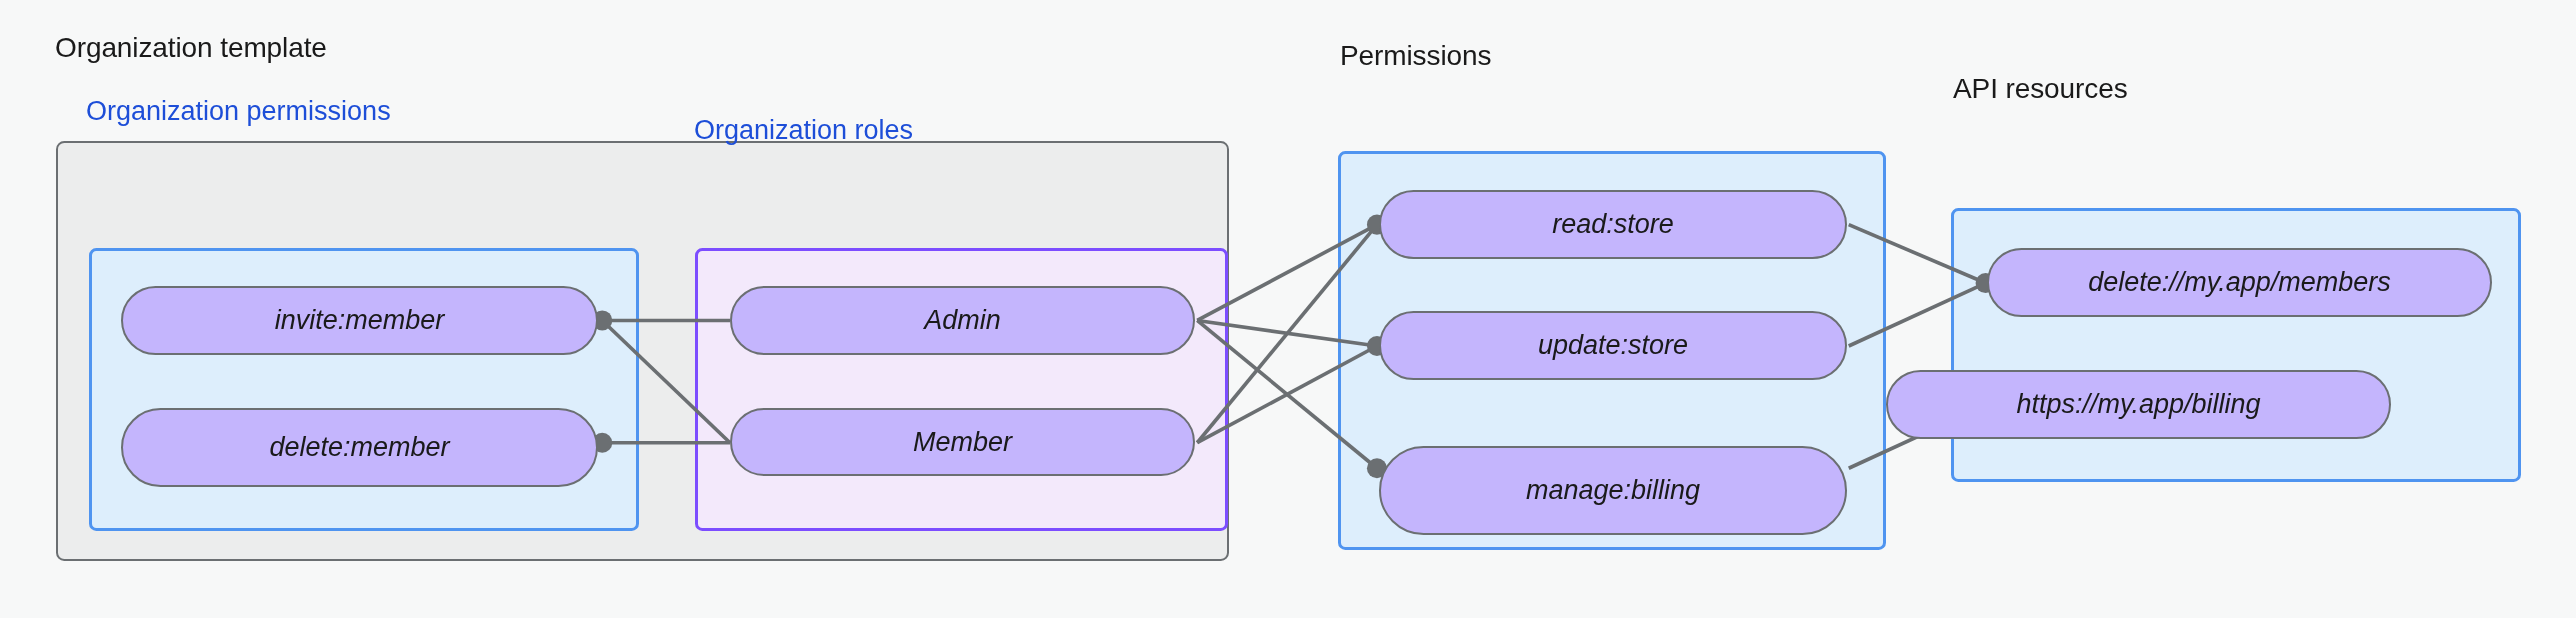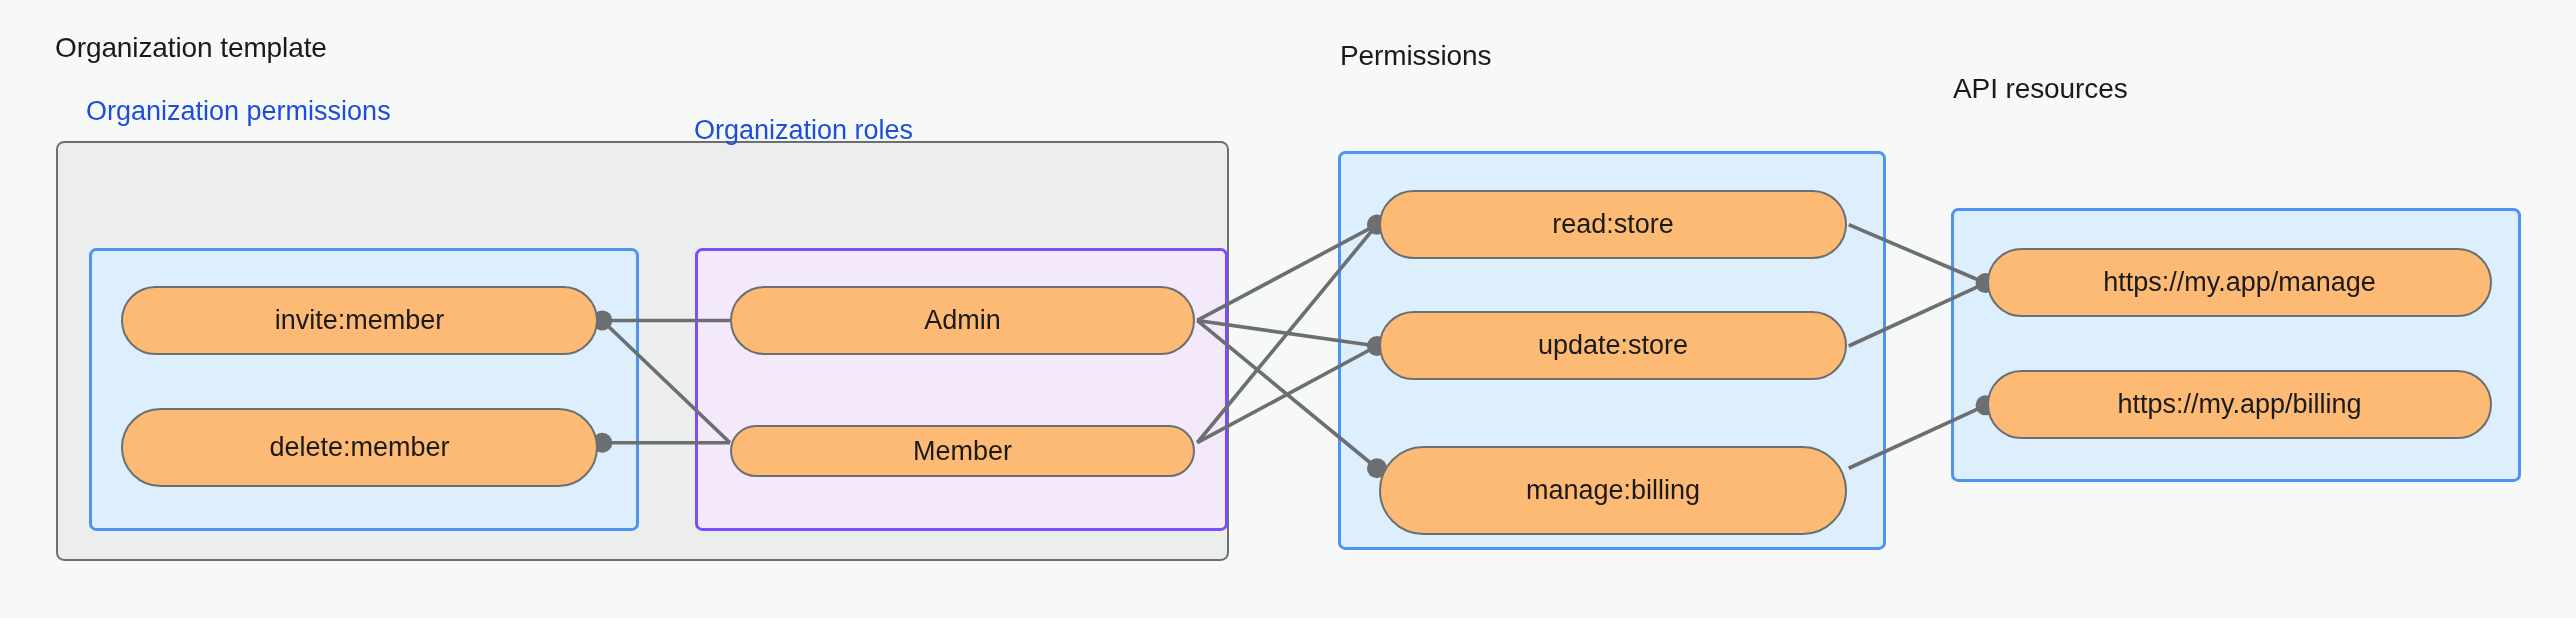--- a/index.html
+++ b/index.html
@@ -102,45 +102,46 @@
     width: 570px;
     height: 274px;
     background: #ddeefc;
     border: 3.7px solid #4f94f0;
   }
 
   
   .pill {
     position: absolute;
     box-sizing: border-box;
-    background: #fdba74;
+    background: #c4b5fd;
     border: 2.7px solid #6b6f72;
     border-radius: 912px;
     display: flex;
     align-items: center;
     justify-content: center;
     font-size: 27px;
     color: #1a1a1a;
     white-space: nowrap;
     z-index: 3;
+    font-style: italic;
   }
 
   
   #pill-invite { left: 121px; top: 286px; width: 477px; height: 69px; }
   #pill-delete { left: 121px; top: 408px; width: 477px; height: 79px; }
   
   #pill-admin  { left: 730px; top: 286px; width: 465px; height: 69px; }
-  #pill-member { left: 730px; top: 425px; width: 465px; height: 52px; }
+  #pill-member { left: 730px; top: 408px; width: 465px; height: 68px; }
   
   #pill-read    { left: 1379px; top: 190px; width: 468px; height: 69px; }
   #pill-update  { left: 1379px; top: 311px; width: 468px; height: 69px; }
   #pill-billing { left: 1379px; top: 446px; width: 468px; height: 89px; }
   
   #pill-members { left: 1987px; top: 248px; width: 505px; height: 69px; }
-  #pill-billing-url { left: 1987px; top: 370px; width: 505px; height: 69px; }
+  #pill-billing-url { left: 1886px; top: 370px; width: 505px; height: 69px; }
 </style>
 </head>
 <body>
 
 <div id="stage">
 
   <div class="group-label" id="lbl-org-template">Organization template</div>
 
   <div class="group-label" id="lbl-permissions">Permissions</div>
 
@@ -197,18 +198,18 @@
   <div class="pill" id="pill-admin">Admin</div>
 
   <div class="pill" id="pill-member">Member</div>
 
   <div class="pill" id="pill-read">read:store</div>
 
   <div class="pill" id="pill-update">update:store</div>
 
   <div class="pill" id="pill-billing">manage:billing</div>
 
-  <div class="pill" id="pill-members">https://my.app/manage</div>
+  <div class="pill" id="pill-members">delete://my.app/members</div>
 
   <div class="pill" id="pill-billing-url">https://my.app/billing</div>
 
 </div>
 
 
 </body></html>

